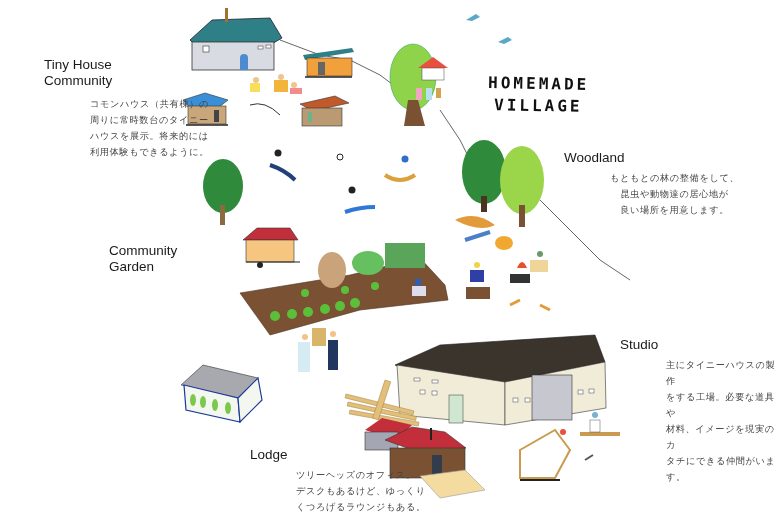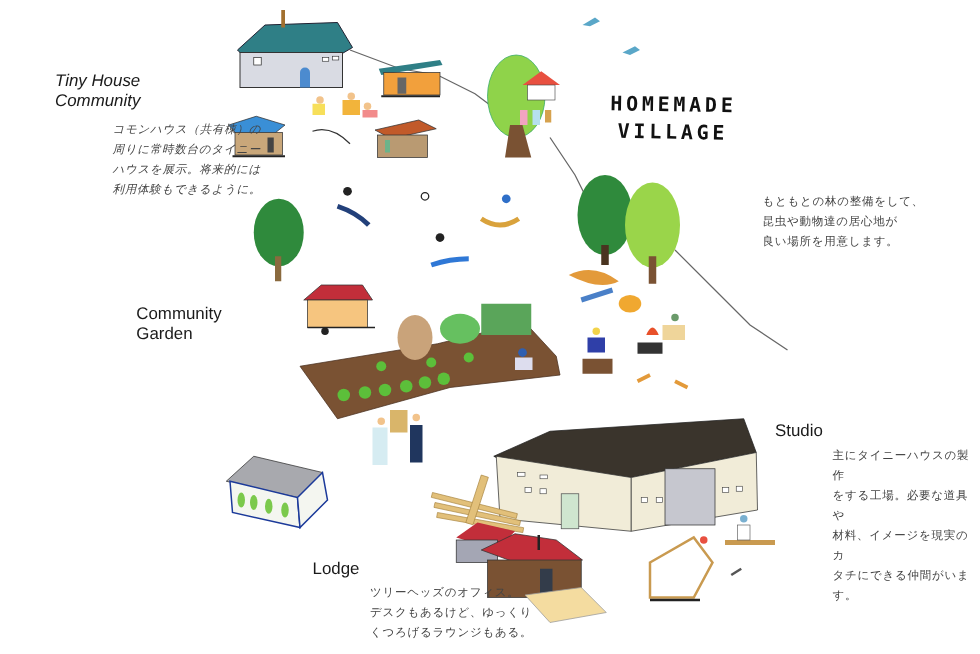--- a/index.html
+++ b/index.html
@@ -209,31 +209,32 @@
       <circle cx="563" cy="432" r="3" fill="#e85040"></circle>
       <path d="M585 460 l8 -5" stroke="#555" stroke-width="2"></path>
     </g>
   </svg>
 
   <div class="logo">
     <span>HOMEMADE</span>
     <span>VILLAGE</span>
   </div>
 
-  <div class="label" style="left:44px; top:57px;font-style:italic;">
+  <div class="label" style="left:44px; top:57px;">
     <div class="title">Tiny House
 Community</div>
     <div class="desc">コモンハウス（共有棟）の
 周りに常時数台のタイニー
 ハウスを展示。将来的には
 利用体験もできるように。</div>
   </div>
 
   <div class="label" style="left:564px; top:150px;">
-    <div class="desc" style="margin-top:4px;">もともとの林の整備をして、
+    <div class="title">Woodland</div>
+    <div class="desc" style="margin-top:4px;text-align:center;">もともとの林の整備をして、
 昆虫や動物達の居心地が
 良い場所を用意します。</div>
   </div>
 
   <div class="label" style="left:109px; top:243px;">
     <div class="title">Community
 Garden</div>
   </div>
 
   <div class="label" style="left:620px; top:337px;">

